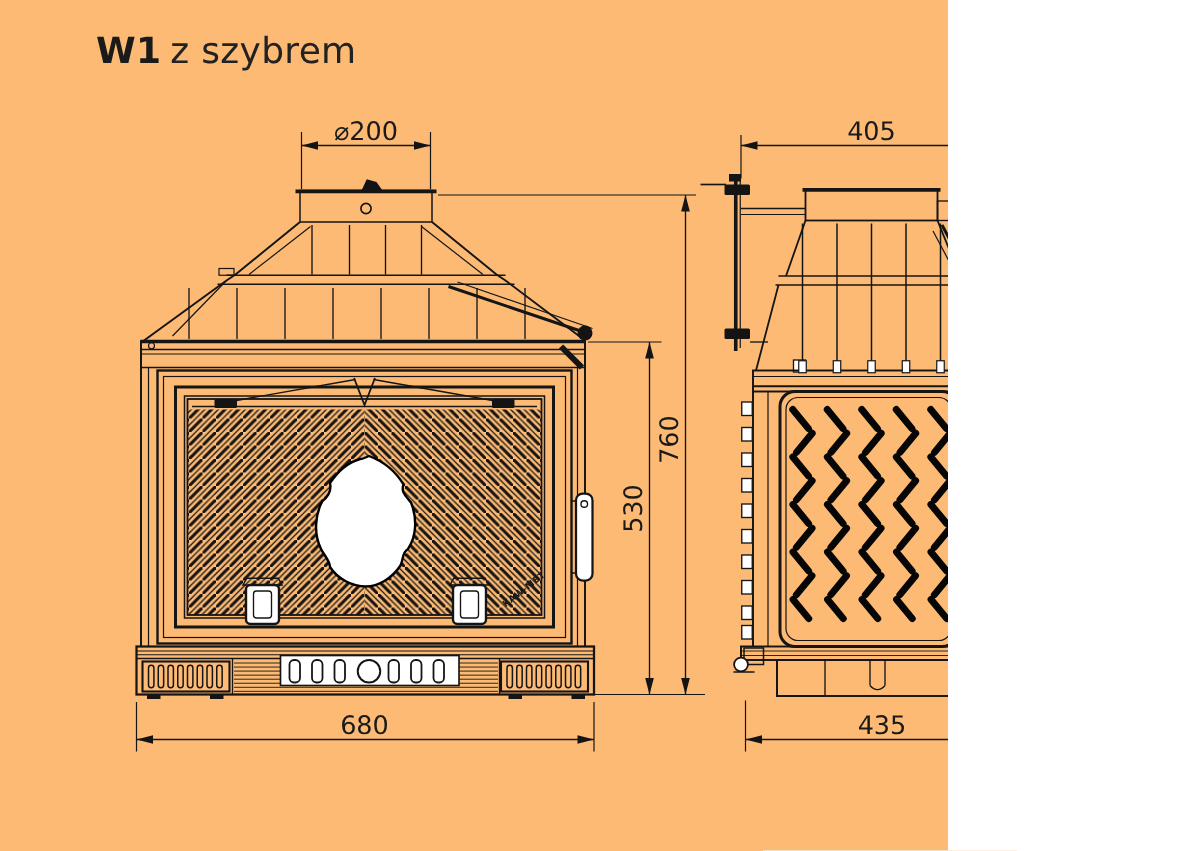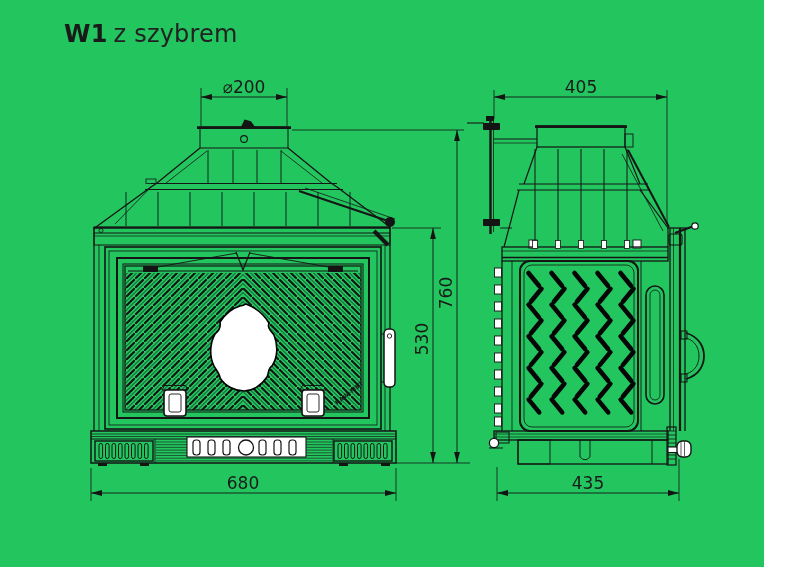--- a/index.html
+++ b/index.html
@@ -1,16 +1,16 @@
 <!DOCTYPE html>
 <html><head>
 <meta charset="utf-8">
 <style>
   html,body{margin:0;padding:0;background:#ffffff;}
-  .stage{position:relative;width:764px;height:567px;background:#22c55e;overflow:hidden;
+  .stage{position:relative;width:632px;height:567px;background:#fdba74;overflow:hidden;
          font-family:"DejaVu Sans","Liberation Sans",sans-serif;}
   .title{position:absolute;left:64px;top:20px;font-size:24px;color:#1a1a1a;letter-spacing:.2px;}
   .title .model{font-weight:700;}
   .title .suffix{font-weight:400;margin-left:6px;color:#222;}
   svg text{font-family:"DejaVu Sans","Liberation Sans",sans-serif;fill:#1a1a1a;}
 </style>
 </head>
 <body>
 
 <div class="stage">

